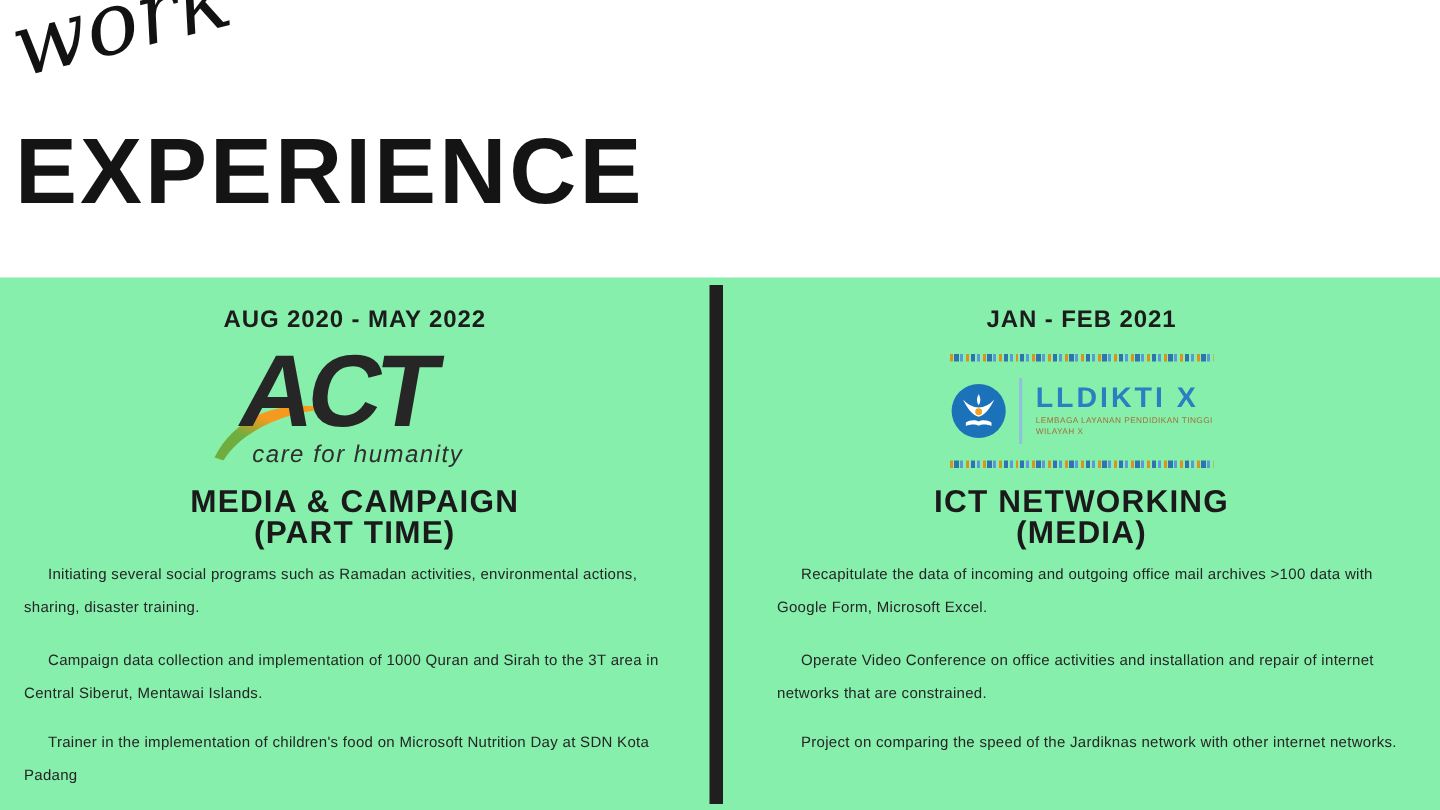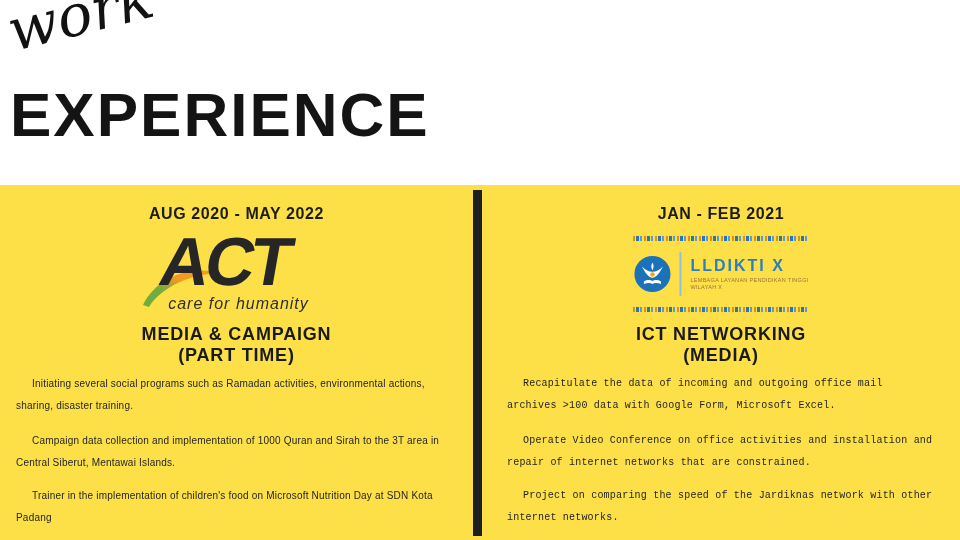--- a/index.html
+++ b/index.html
@@ -7,37 +7,37 @@
           font-family:"Liberation Sans",sans-serif;}
 
   
   .script-word{position:absolute;left:16px;top:2px;font-family:"DejaVu Serif",serif;
                font-style:italic;font-size:58px;color:#121212;transform:rotate(-14deg);
                transform-origin:left bottom;line-height:1;}
   .page-title{position:absolute;left:10px;top:84px;font-size:62px;font-weight:800;
               letter-spacing:2px;color:#141414;line-height:1;}
 
   
-  .panel{position:absolute;left:0;top:185px;width:960px;height:355px;background:#fde047;}
+  .panel{position:absolute;left:0;top:185px;width:960px;height:355px;background:#86efac;}
   .divider{position:absolute;left:473px;top:5px;width:9px;height:346px;background:#1f1f1f;}
 
   .col{position:absolute;top:0;height:355px;}
   .col-left{left:0;width:473px;}
   .col-right{left:482px;width:478px;}
 
   .date{position:absolute;top:20px;left:0;right:0;text-align:center;font-size:16px;
         font-weight:800;letter-spacing:0.6px;color:#1c1c1c;}
 
-  .role{position:absolute;top:139px;left:0;right:0;text-align:center;font-size:18px;
+  .role{position:absolute;top:139px;left:0;right:0;text-align:center;font-size:21px;
         font-weight:800;letter-spacing:0.8px;color:#1a1a1a;line-height:21px;}
 
   .para{position:absolute;margin:0;font-size:10px;line-height:21.5px;color:#252525;
         letter-spacing:0.2px;text-indent:16px;}
   .col-left .para{left:16px;width:431px;}
-  .col-right .para{left:25px;width:431px;font-family:Liberation Mono, monospace;}
+  .col-right .para{left:36px;width:431px;}
   .p1{top:188px;} .p2{top:245px;} .p3{top:300px;}
 
   
   .act-logo{position:absolute;top:50px;left:0;right:0;height:82px;}
   .act-box{position:relative;width:180px;margin:0 auto;height:82px;}
   .act-text{position:absolute;left:14px;top:-8px;font-size:68px;font-weight:800;
             letter-spacing:-4px;color:#262626;transform:skewX(-10deg);line-height:1;}
   .act-swoosh{position:absolute;left:-6px;top:28px;}
   .act-tagline{position:absolute;left:4px;right:0;top:60px;text-align:center;
                font-style:italic;font-size:16px;letter-spacing:1px;color:#2f2f2f;}
@@ -46,21 +46,21 @@
   .lldikti{position:absolute;top:47px;left:0;right:0;height:84px;}
   .pattern-strip{position:absolute;left:50%;transform:translateX(-50%);width:176px;height:5px;
      background:repeating-linear-gradient(90deg,
        #d9931f 0 2px, rgba(0,0,0,0) 2px 3px,
        #2e74ae 3px 6px, rgba(0,0,0,0) 6px 7px,
        #5b9bd5 7px 9px, rgba(0,0,0,0) 9px 11px);}
   .strip-top{top:4px;} .strip-bottom{top:75px;}
   .lldikti-row{position:absolute;top:20px;left:50%;transform:translateX(-50%);
                display:flex;align-items:center;}
   .lldikti-sep{width:2px;height:44px;background:#8fc0e2;margin:0 9px 0 8px;}
-  .lldikti-name{font-size:16px;font-weight:600;letter-spacing:2px;color:#2b7ec1;line-height:1;}
+  .lldikti-name{font-size:19px;font-weight:600;letter-spacing:2px;color:#2b7ec1;line-height:1;}
   .lldikti-sub{font-size:5.5px;letter-spacing:0.3px;color:#a3703a;margin-top:3px;line-height:7px;}
 </style>
 </head>
 <body>
 
 <div class="canvas">
 
   <div class="script-word">work</div>
   <div class="page-title">EXPERIENCE</div>
 

